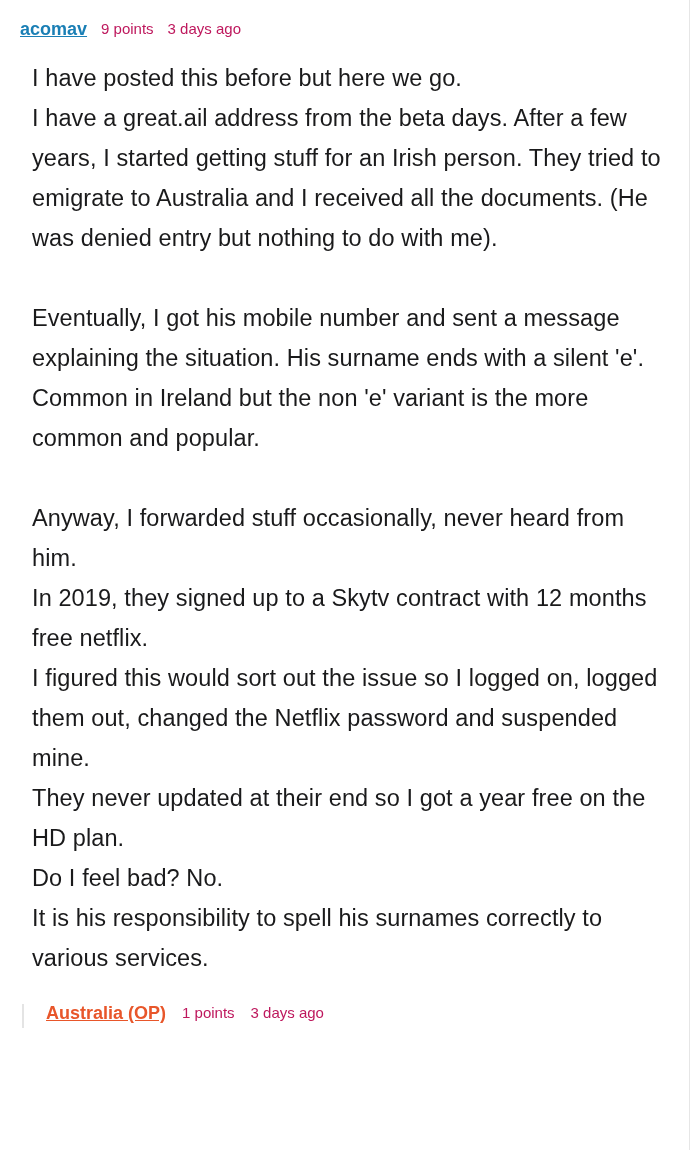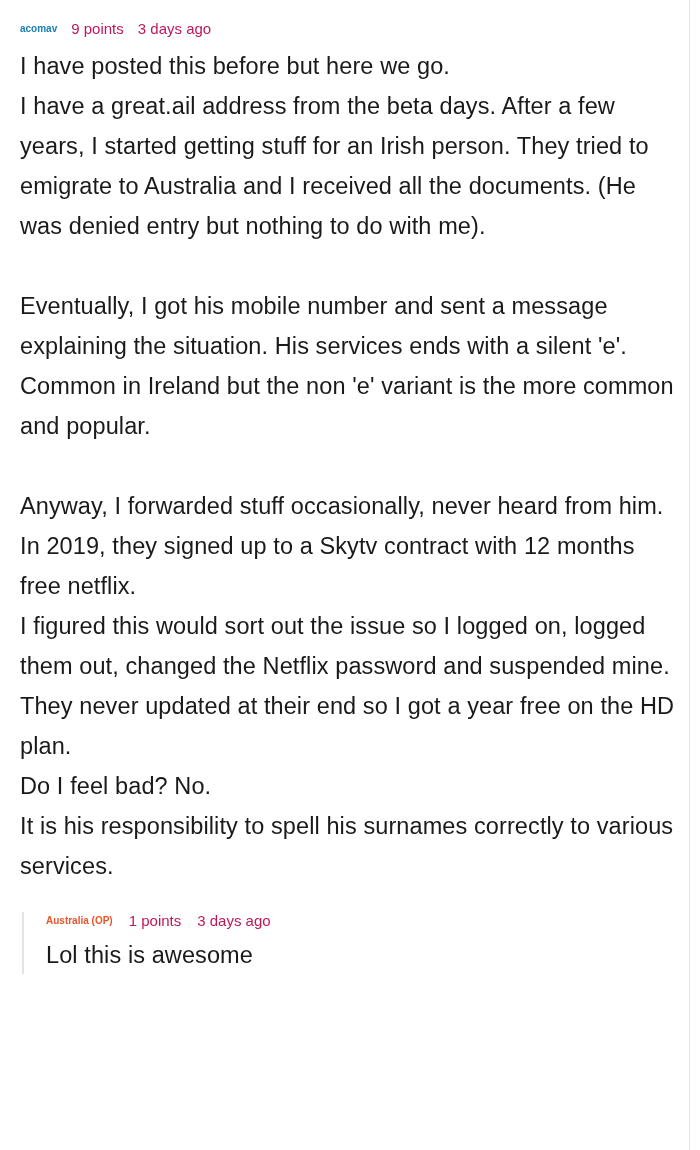--- a/index.html
+++ b/index.html
@@ -39,37 +39,38 @@
     display: flex;
     align-items: center;
     gap: 14px;
     font-size: 15px;
     line-height: 18px;
     padding-bottom: 8px;
   }
   .author {
     color: #1a7fb5;
     font-weight: bold;
-    font-size: 10px;
+    font-size: 18px;
+    text-decoration: underline;
   }
   .author.op {
     color: #e8562a;
   }
   .points, .age {
     color: #be185d;
     font-size: 15px;
   }
   .body {
     font-size: 23.5px;
     line-height: 40px;
     color: #1a1a1b;
     letter-spacing: 0.1px;
   }
   .body p {
-    margin: 0;
+    margin: 12px;
   }
   .body p.gap {
     margin-top: 40px;
   }
 
   
   .reply {
     margin-top: 26px;
     padding-left: 20px;
     border-left: 2px solid #e4e4e4;
@@ -95,30 +96,27 @@
 
   <div class="comment">
     <div class="meta">
       <span class="author">acomav</span>
       <span class="points">9 points</span>
       <span class="age">3 days ago</span>
     </div>
 
     <div class="body">
       <p>I have posted this before but here we go.<br>I have a great.ail address from the beta days. After a few years, I started getting stuff for an Irish person. They tried to emigrate to Australia and I received all the documents. (He was denied entry but nothing to do with me).</p>
-      <p class="gap">Eventually, I got his mobile number and sent a message explaining the situation. His services ends with a silent 'e'. Common in Ireland but the non 'e' variant is the more common and popular.</p>
+      <p class="gap">Eventually, I got his mobile number and sent a message explaining the situation. His surname ends with a silent 'e'. Common in Ireland but the non 'e' variant is the more common and popular.</p>
       <p class="gap">Anyway, I forwarded stuff occasionally, never heard from him.<br>In 2019, they signed up to a Skytv contract with 12 months free netflix.<br>I figured this would sort out the issue so I logged on, logged them out, changed the Netflix password and suspended mine.<br>They never updated at their end so I got a year free on the HD plan.<br>Do I feel bad? No.<br>It is his responsibility to spell his surnames correctly to various services.</p>
     </div>
 
     <div class="reply">
       <div class="reply-inner">
         <div class="meta">
           <span class="author op">Australia (OP)</span>
           <span class="points">1 points</span>
           <span class="age">3 days ago</span>
         </div>
-        <div class="body">
-          <p>Lol this is awesome</p>
-        </div>
       </div>
     </div>
   </div>
 </div>
 
 </body></html>

